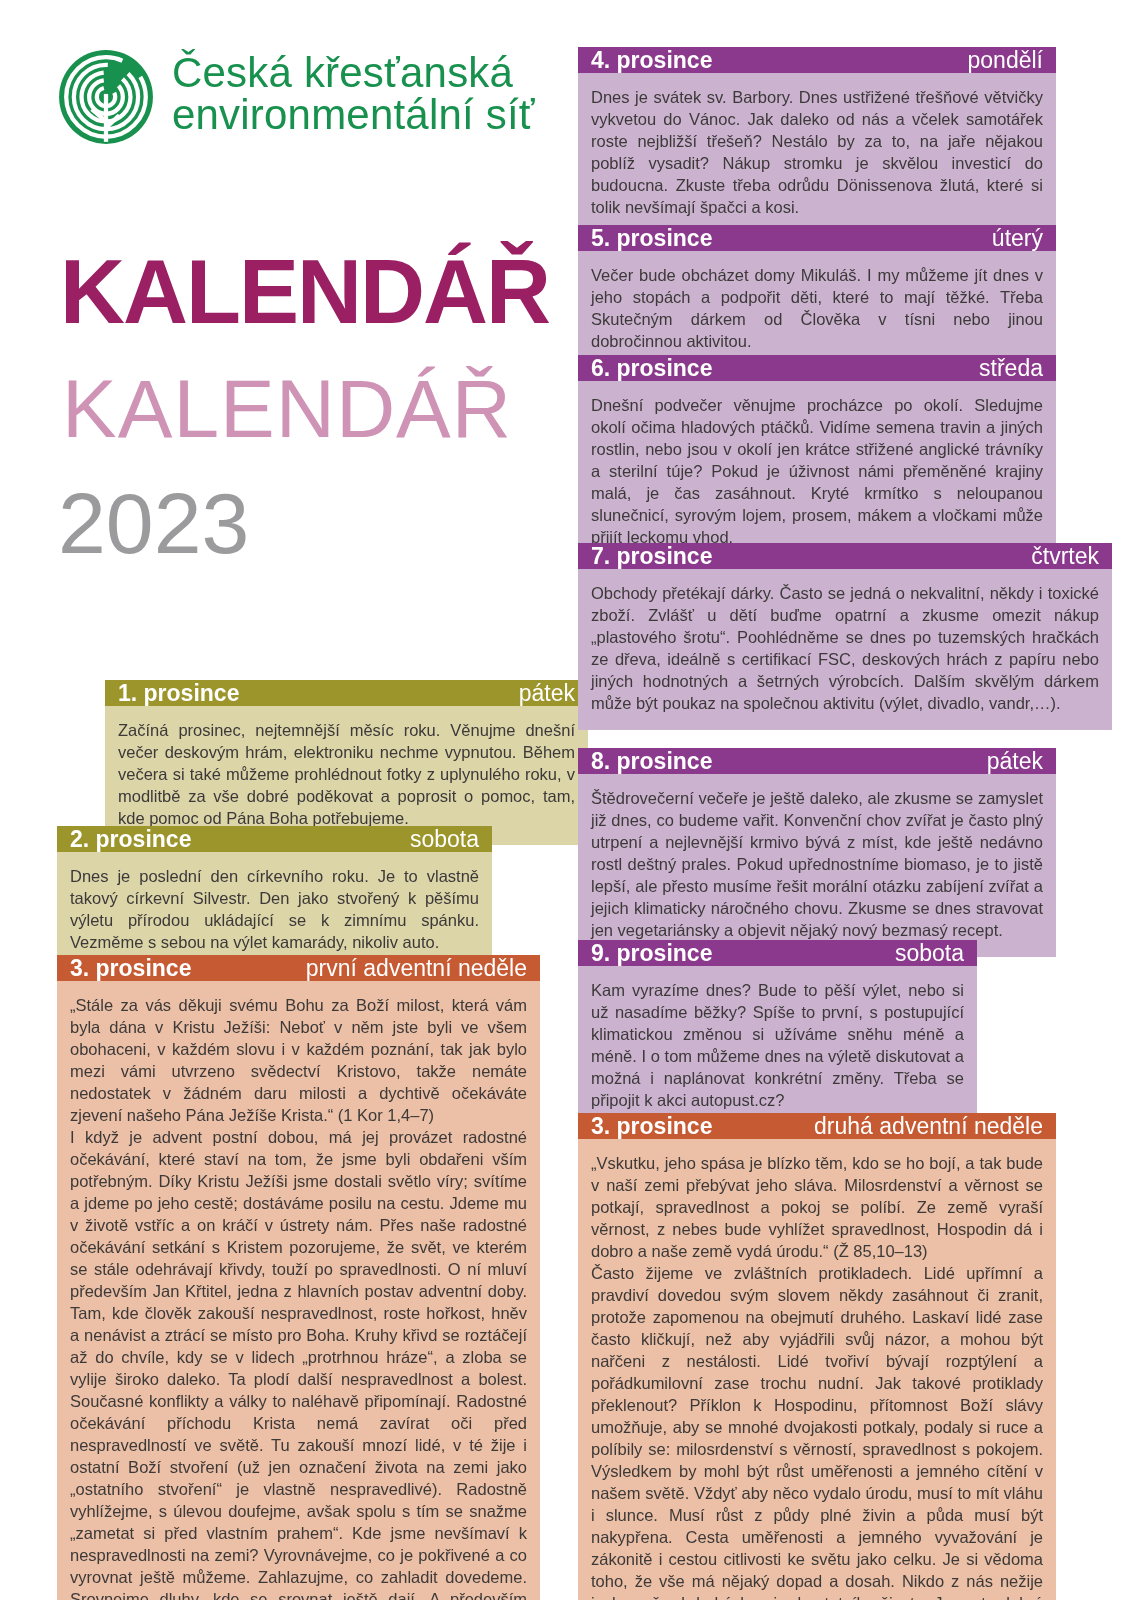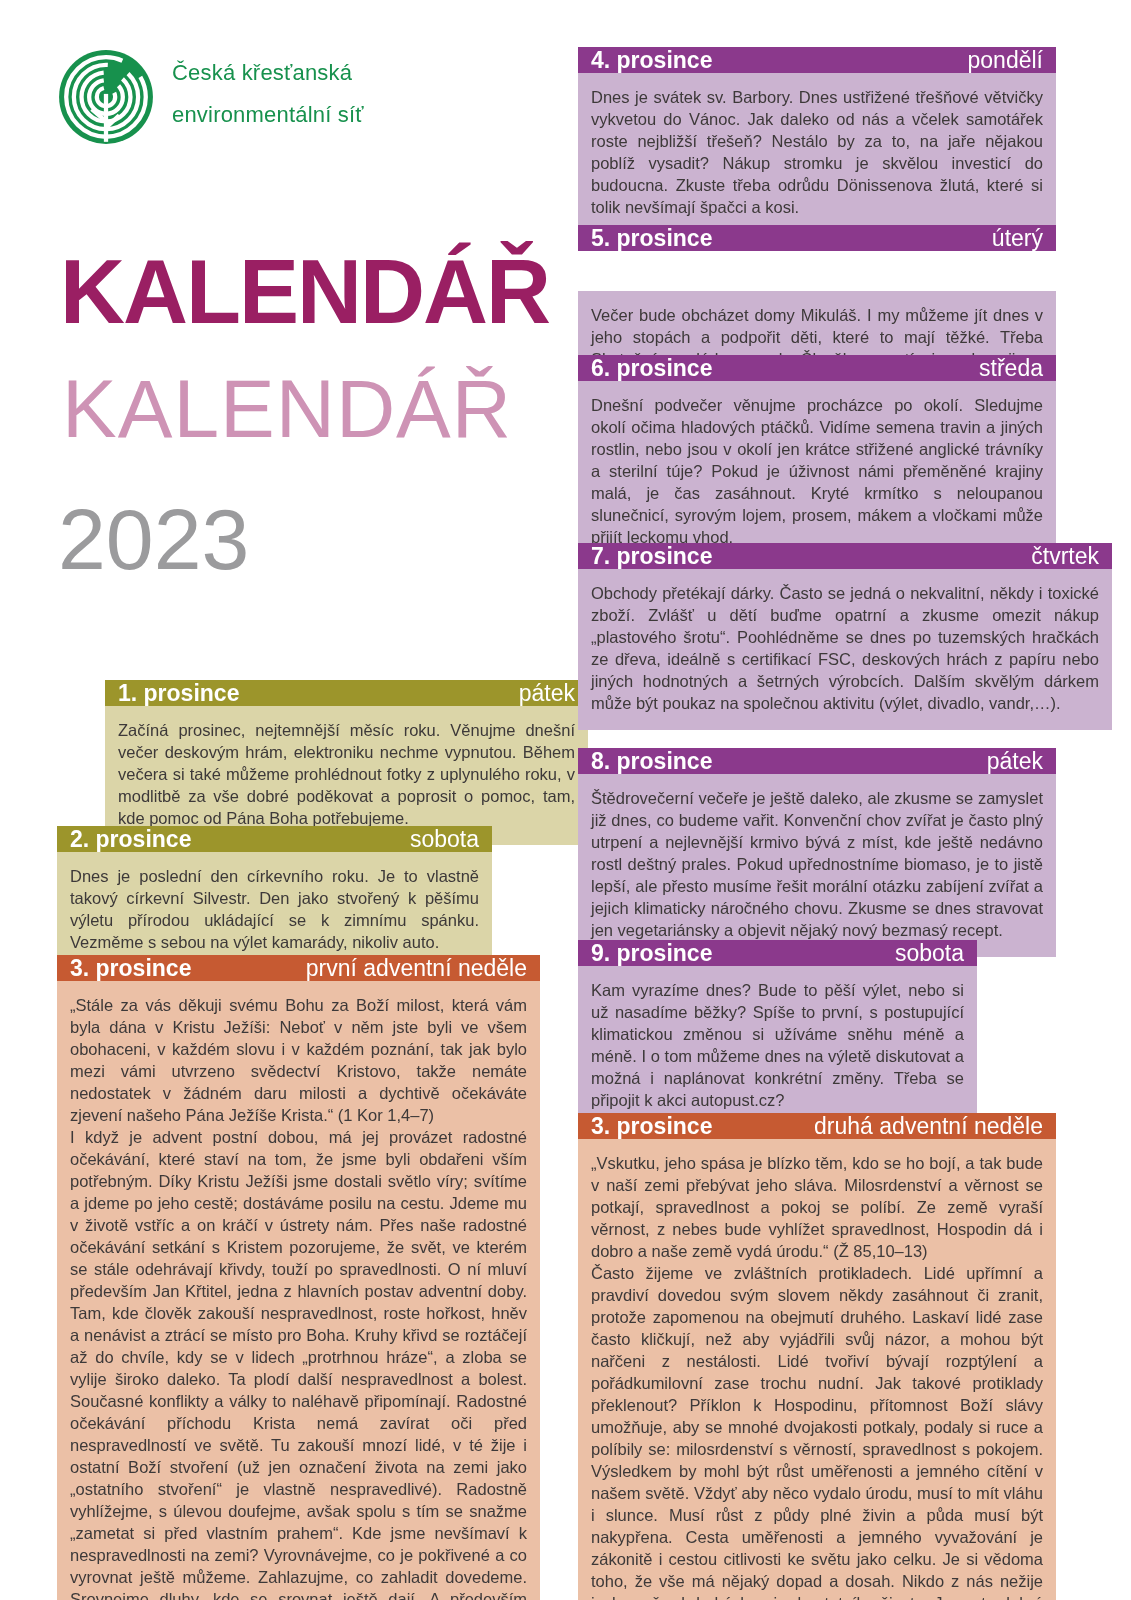--- a/index.html
+++ b/index.html
@@ -4,29 +4,29 @@
 <style>
   html,body{margin:0;padding:0;background:#ffffff;}
   .page{
     position:relative;width:1131px;height:1600px;background:#ffffff;
     font-family:"Liberation Sans", sans-serif;overflow:hidden;
   }
   
   .logo{position:absolute;left:55px;top:48px;width:102px;height:102px;}
   .org-name{
     position:absolute;left:172px;top:52px;
-    color:#17914d;font-size:22px;line-height:42px;letter-spacing:.2px;
+    color:#17914d;font-size:42px;line-height:42px;letter-spacing:.2px;
   }
   
   .t1{position:absolute;left:60px;top:246px;font-size:90px;line-height:92px;
       font-weight:bold;letter-spacing:-2px;color:#9a1f63;}
   .t2{position:absolute;left:62px;top:366px;font-size:82px;line-height:86px;
       font-weight:normal;letter-spacing:1px;color:#ce93b5;}
   .t3{position:absolute;left:58px;top:478px;font-size:86px;line-height:90px;
-      font-weight:normal;color:#9b9b9d;margin-top:16px;}
+      font-weight:normal;color:#9b9b9d;}
   
   .card{position:absolute;display:flex;flex-direction:column;}
   .card-head{
     display:flex;justify-content:space-between;align-items:center;
     height:26px;padding:0 13px;color:#ffffff;font-size:23px;flex:none;
   }
   .card-head .date{font-weight:bold;}
   .card-head .day{font-weight:normal;}
   .card-body{
     flex:1;padding:13px 13px 16px;
@@ -108,21 +108,21 @@
     <header class="card-head">
       <span class="date">4. prosince</span>
       <span class="day">pondělí</span>
     </header>
     <div class="card-body">
       <p>Dnes je svátek sv. Barbory. Dnes ustřižené třešňové větvičky vykvetou do Vánoc. Jak daleko od nás a včelek samotářek roste nejbližší třešeň? Nestálo by za to, na jaře nějakou poblíž vysadit? Nákup stromku je skvělou investicí do budoucna. Zkuste třeba odrůdu Dönissenova žlutá, které si tolik nevšímají špačci a kosi.</p>
 
     </div>
   </section>
 
-  <section class="card purple" style="left:578px;top:225px;width:478px;min-height:116px;gap:40px;">
+  <section class="card purple" style="left:578px;top:225px;width:478px;min-height:116px;">
     <header class="card-head">
       <span class="date">5. prosince</span>
       <span class="day">úterý</span>
     </header>
     <div class="card-body">
       <p>Večer bude obcházet domy Mikuláš. I my můžeme jít dnes v jeho stopách a podpořit děti, které to mají těžké. Třeba Skutečným dárkem od Člověka v tísni nebo jinou dobročinnou aktivitou.</p>
 
     </div>
   </section>
 

